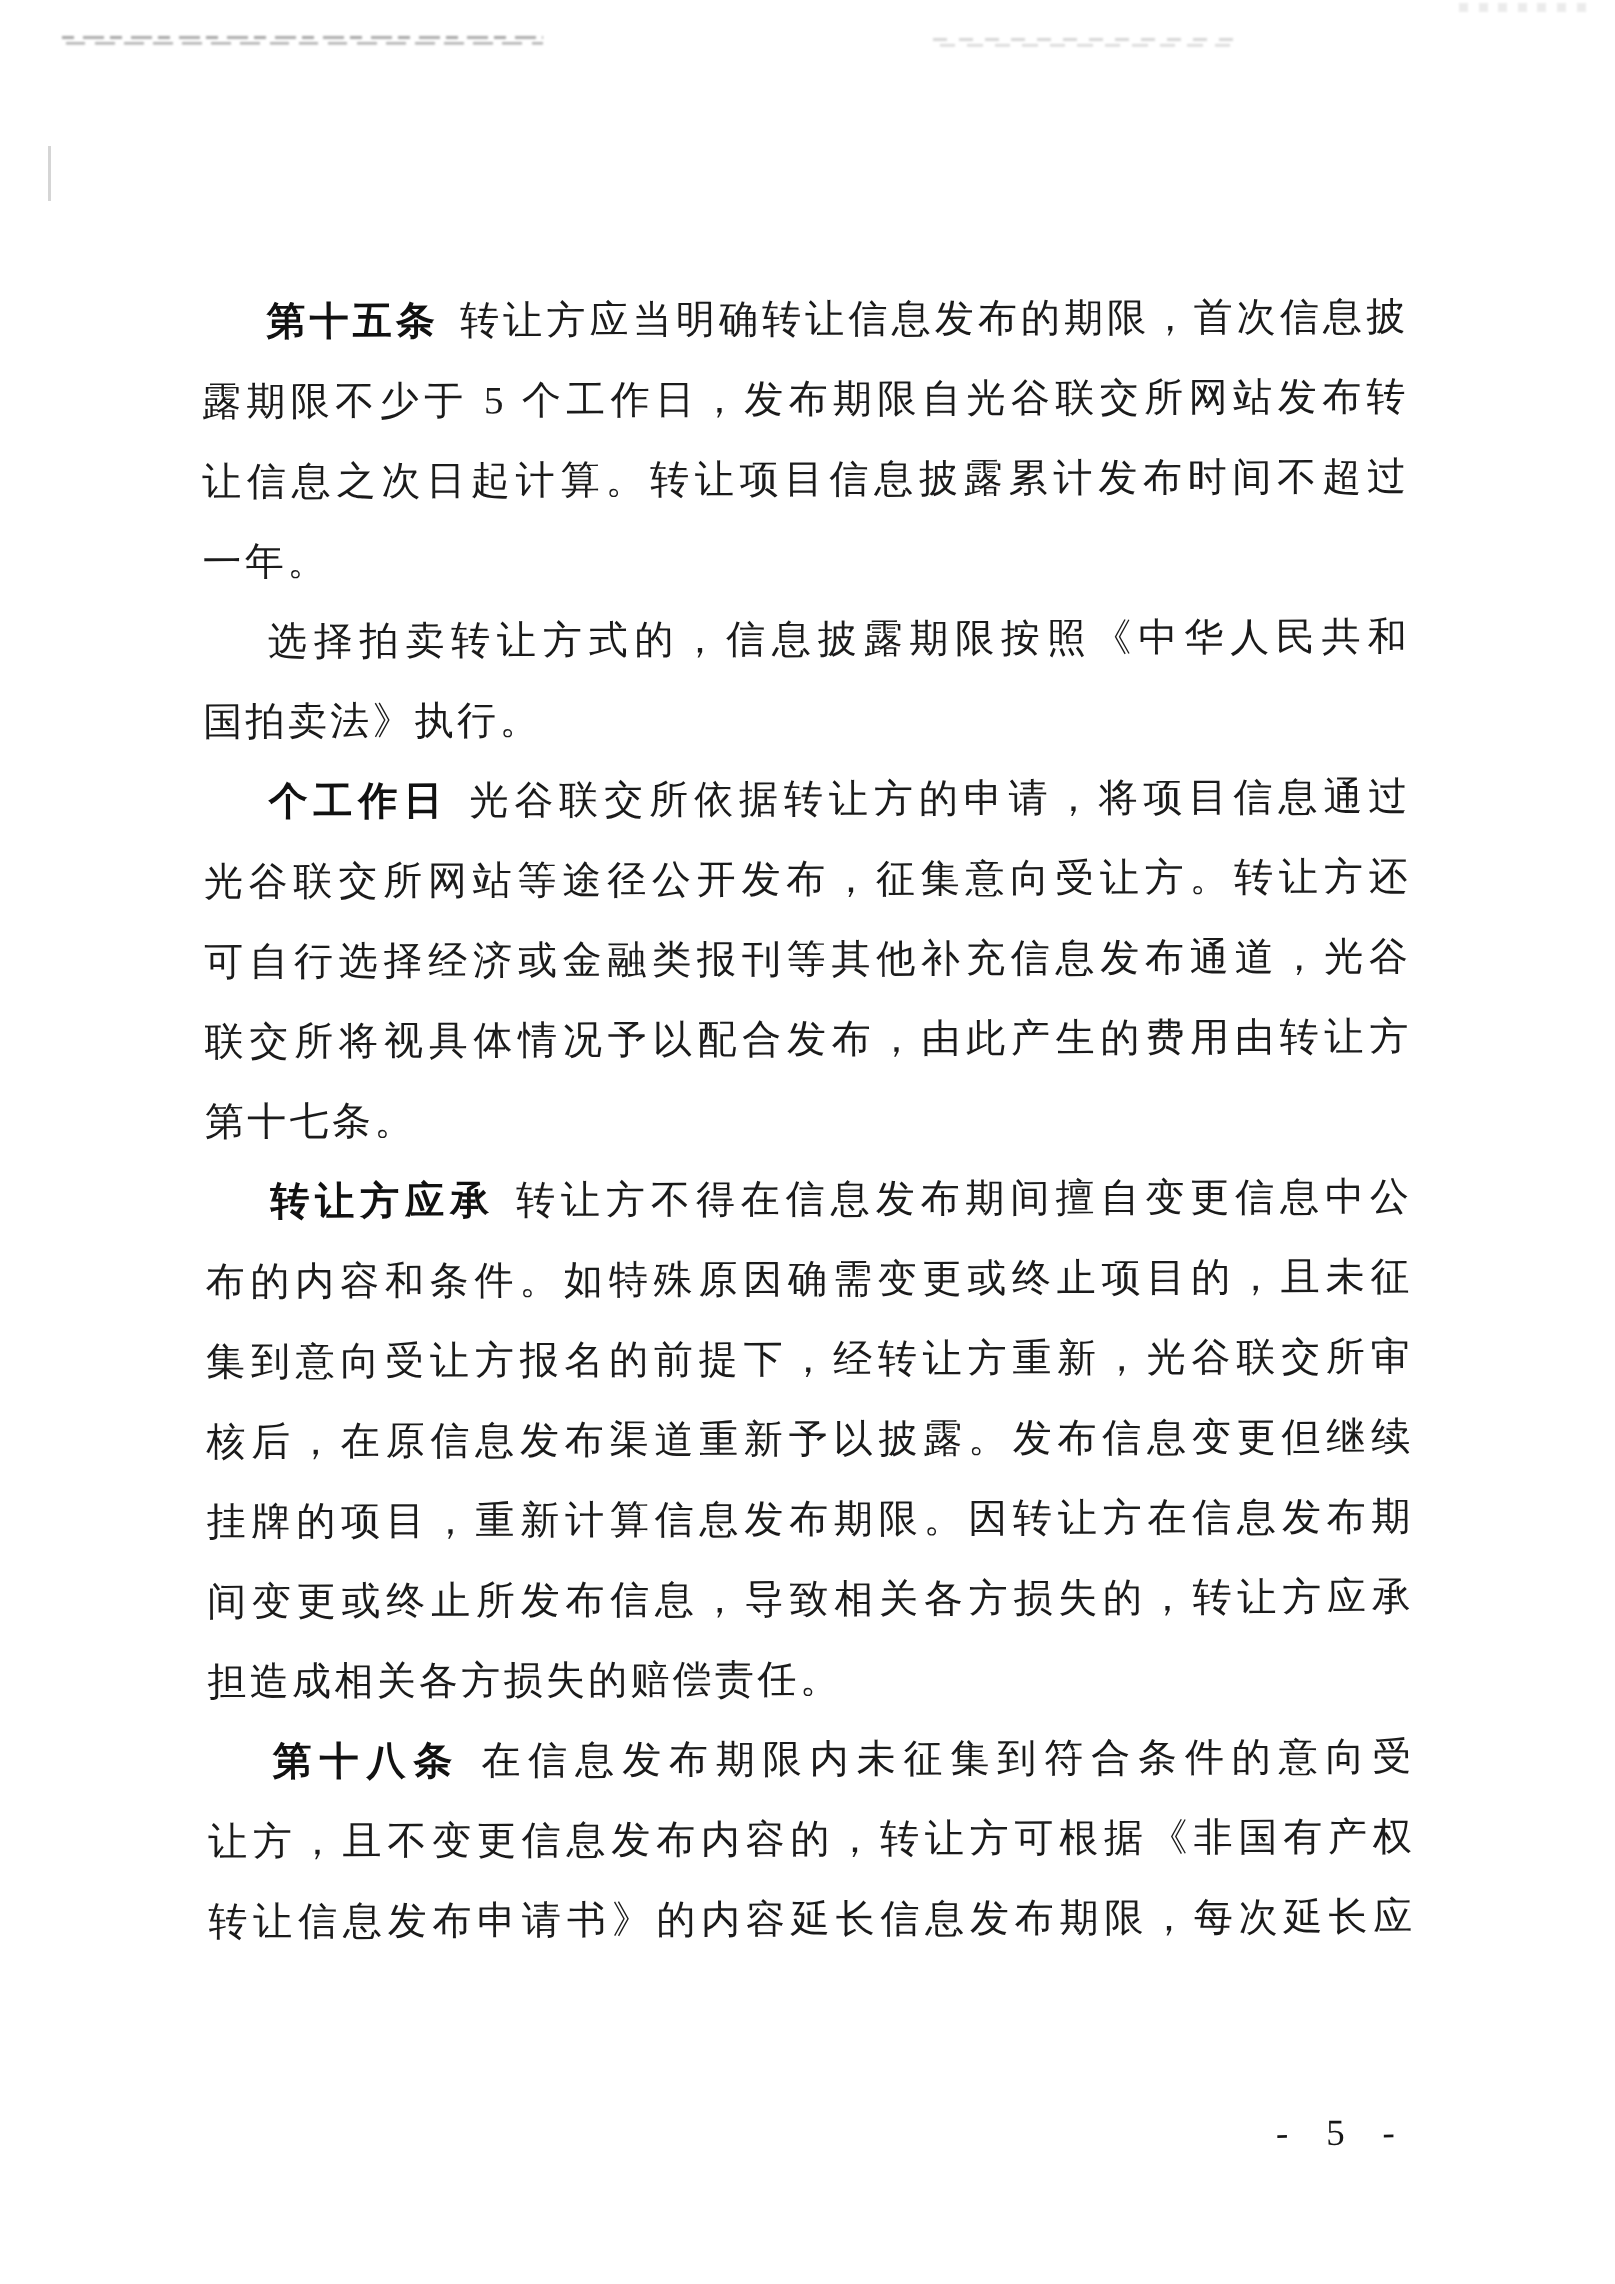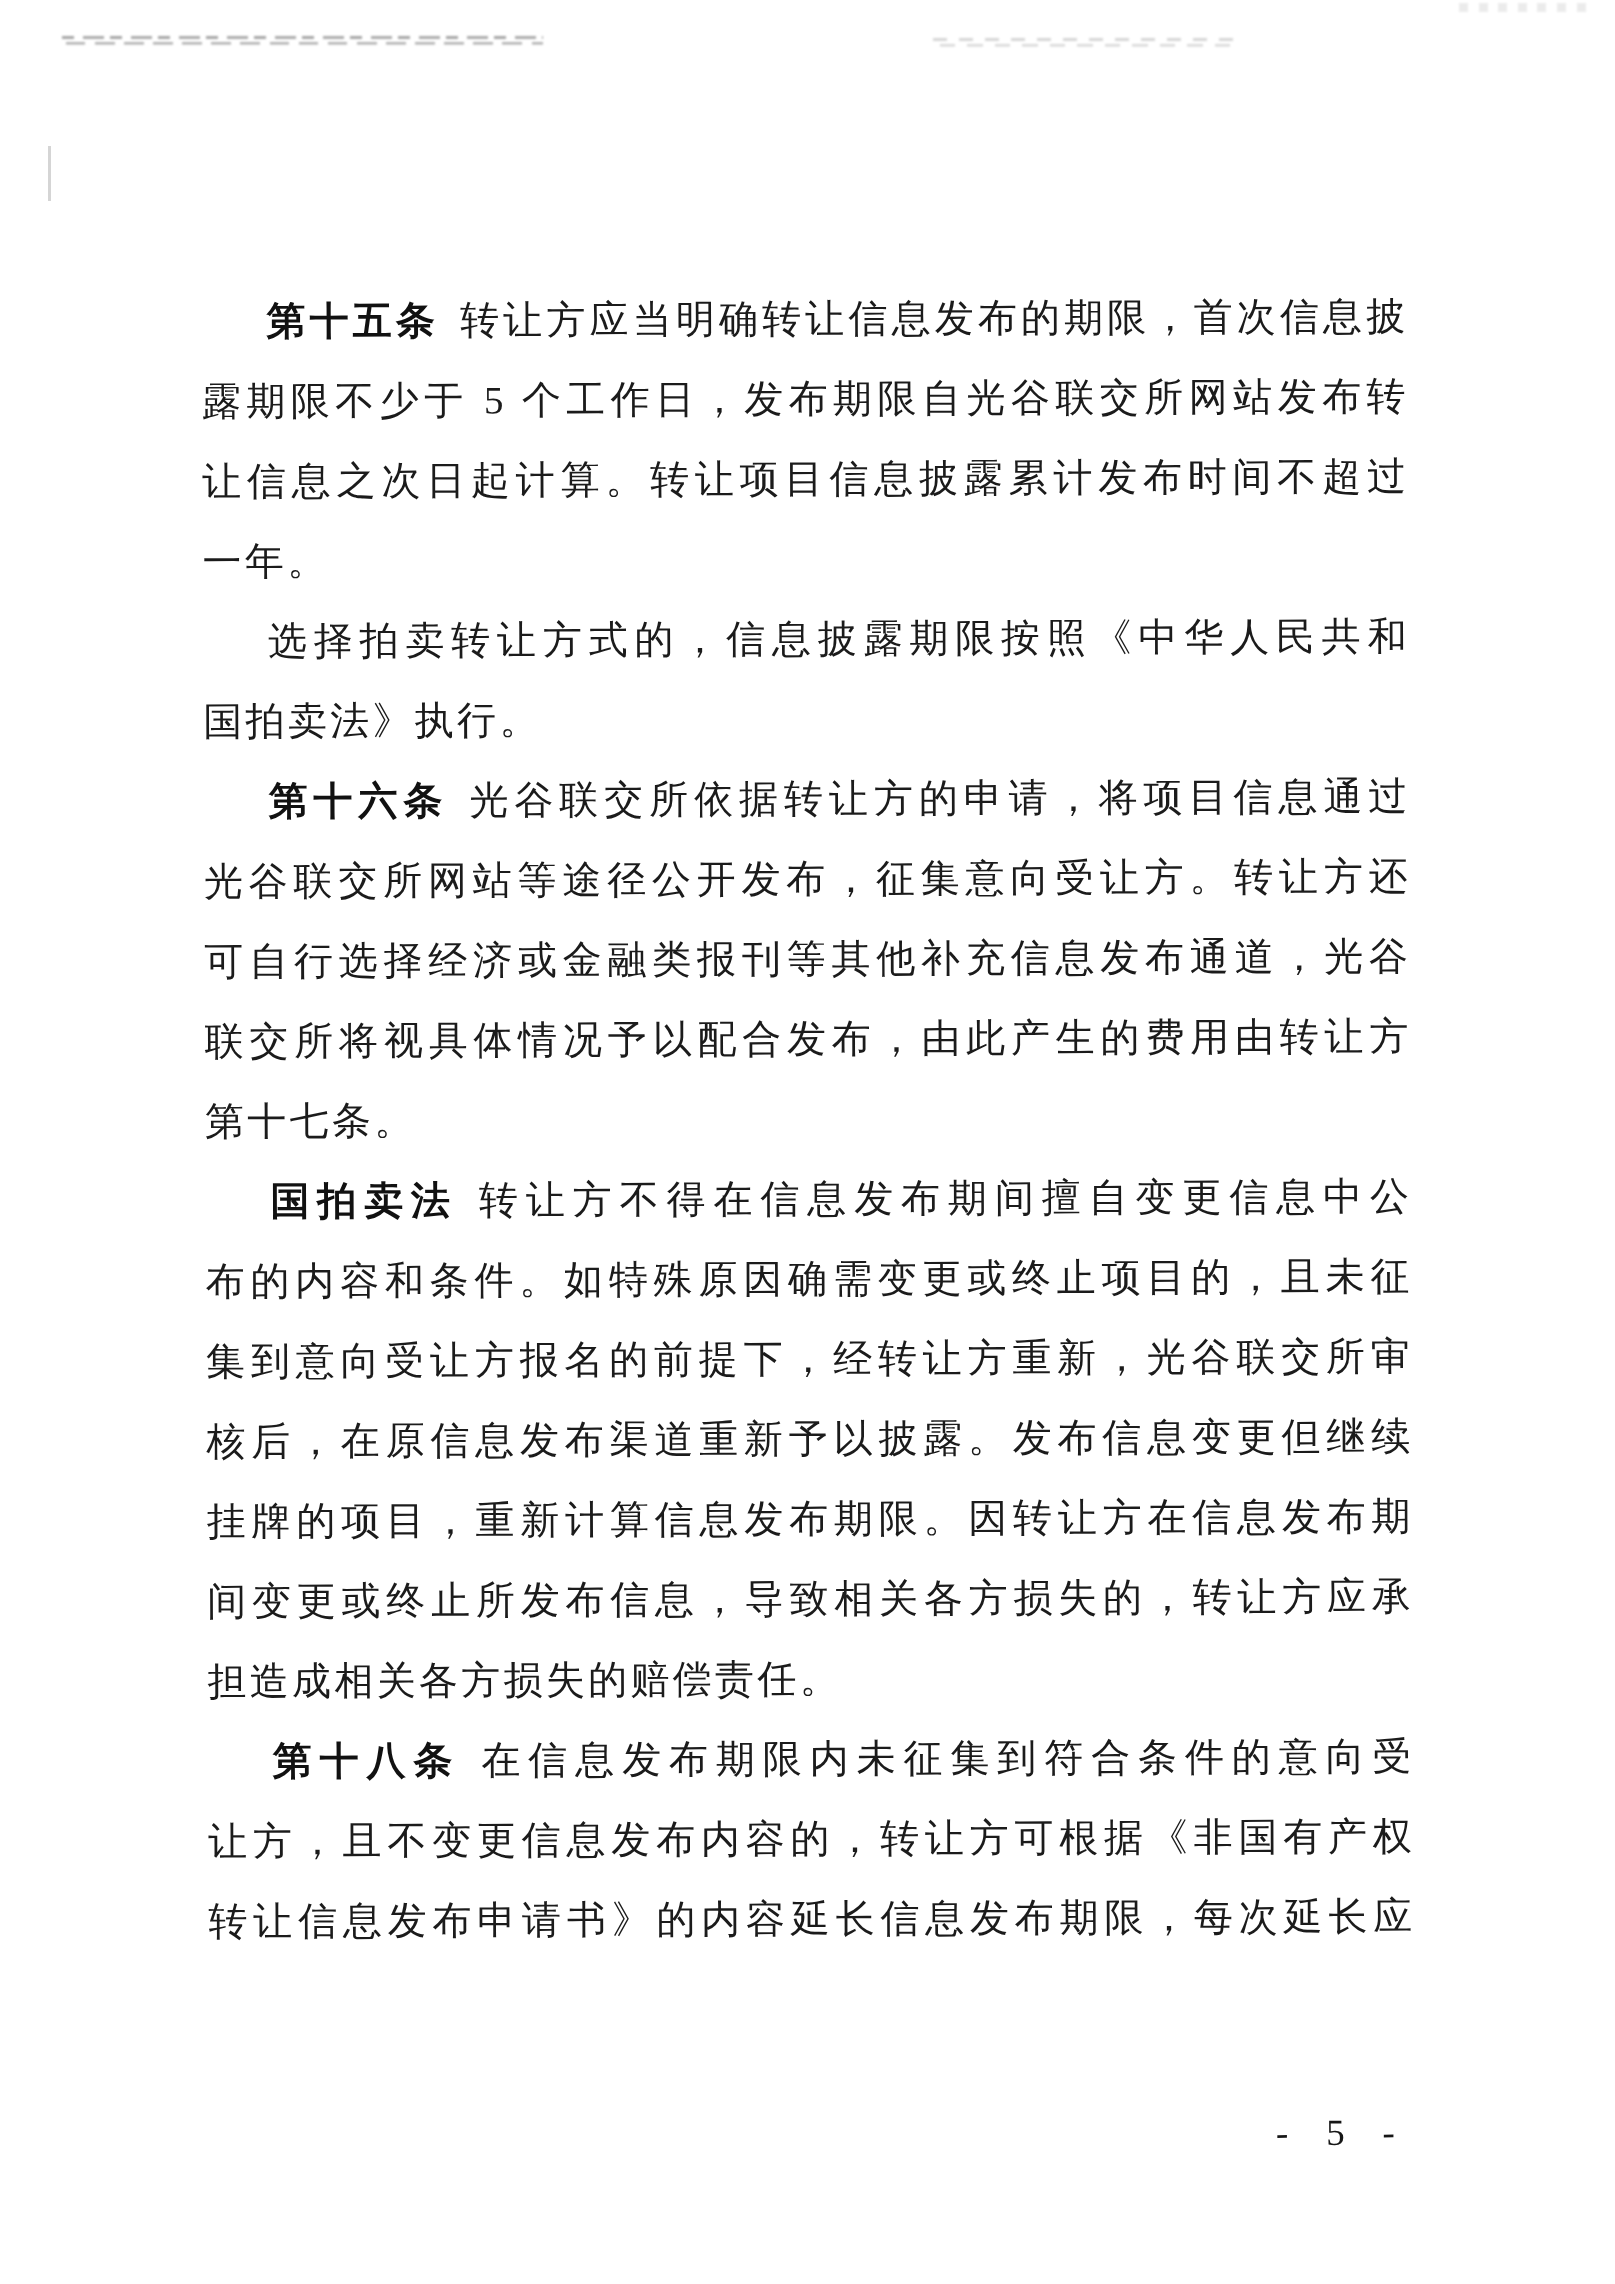--- a/index.html
+++ b/index.html
@@ -87,26 +87,26 @@
   <div class="artifact artifact-c"></div>
   <div class="artifact artifact-d"></div>
 
   <div class="scan-content">
       <div class="line indent"><span class="article-head">第十五条</span><span>转让方应当明确转让信息发布的期限，首次信息披</span></div>
       <div class="line"><span>露期限不少于 5 个工作日，发布期限自光谷联交所网站发布转</span></div>
       <div class="line"><span>让信息之次日起计算。转让项目信息披露累计发布时间不超过</span></div>
       <div class="line end"><span>一年。</span></div>
       <div class="line indent"><span>选择拍卖转让方式的，信息披露期限按照《中华人民共和</span></div>
       <div class="line end"><span>国拍卖法》执行。</span></div>
-      <div class="line indent"><span class="article-head">第十六条</span><span>光谷联交所依据转让方的申请，将项目信息通过</span></div>
+      <div class="line indent"><span class="article-head">个工作日</span><span>光谷联交所依据转让方的申请，将项目信息通过</span></div>
       <div class="line"><span>光谷联交所网站等途径公开发布，征集意向受让方。转让方还</span></div>
       <div class="line"><span>可自行选择经济或金融类报刊等其他补充信息发布通道，光谷</span></div>
       <div class="line"><span>联交所将视具体情况予以配合发布，由此产生的费用由转让方</span></div>
       <div class="line end"><span>第十七条。</span></div>
-      <div class="line indent"><span class="article-head">国拍卖法</span><span>转让方不得在信息发布期间擅自变更信息中公</span></div>
+      <div class="line indent"><span class="article-head">转让方应承</span><span>转让方不得在信息发布期间擅自变更信息中公</span></div>
       <div class="line"><span>布的内容和条件。如特殊原因确需变更或终止项目的，且未征</span></div>
       <div class="line"><span>集到意向受让方报名的前提下，经转让方重新，光谷联交所审</span></div>
       <div class="line"><span>核后，在原信息发布渠道重新予以披露。发布信息变更但继续</span></div>
       <div class="line"><span>挂牌的项目，重新计算信息发布期限。因转让方在信息发布期</span></div>
       <div class="line"><span>间变更或终止所发布信息，导致相关各方损失的，转让方应承</span></div>
       <div class="line end"><span>担造成相关各方损失的赔偿责任。</span></div>
       <div class="line indent"><span class="article-head">第十八条</span><span>在信息发布期限内未征集到符合条件的意向受</span></div>
       <div class="line"><span>让方，且不变更信息发布内容的，转让方可根据《非国有产权</span></div>
       <div class="line"><span>转让信息发布申请书》的内容延长信息发布期限，每次延长应</span></div>
     </div>

